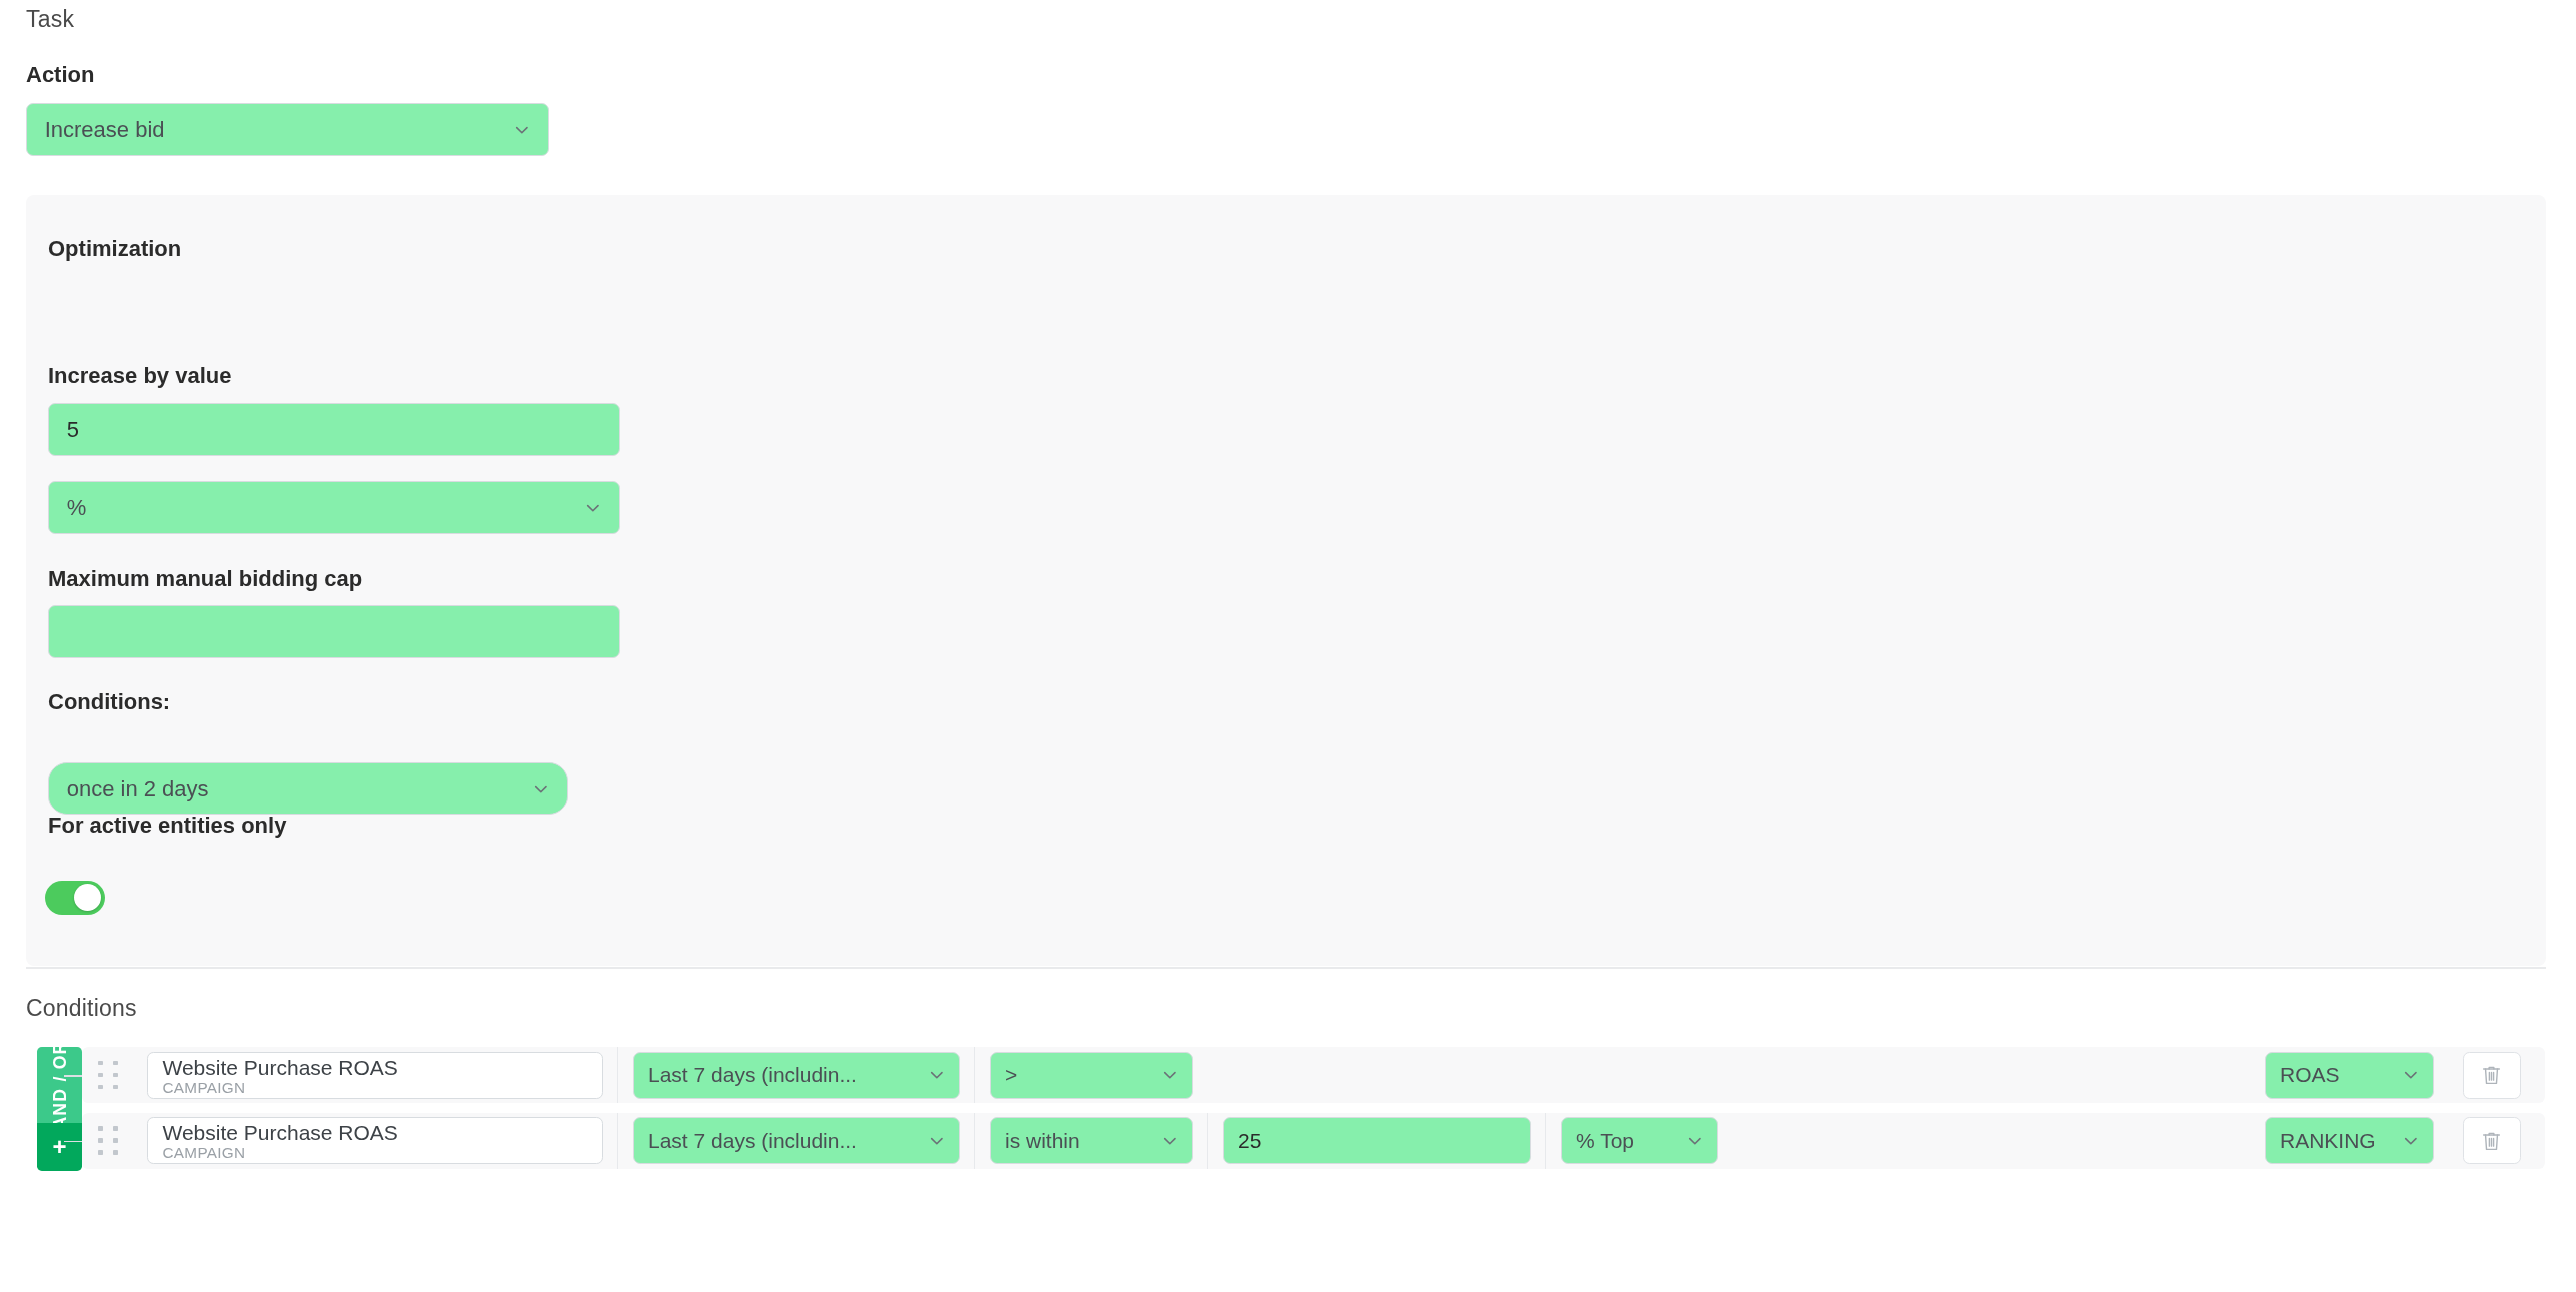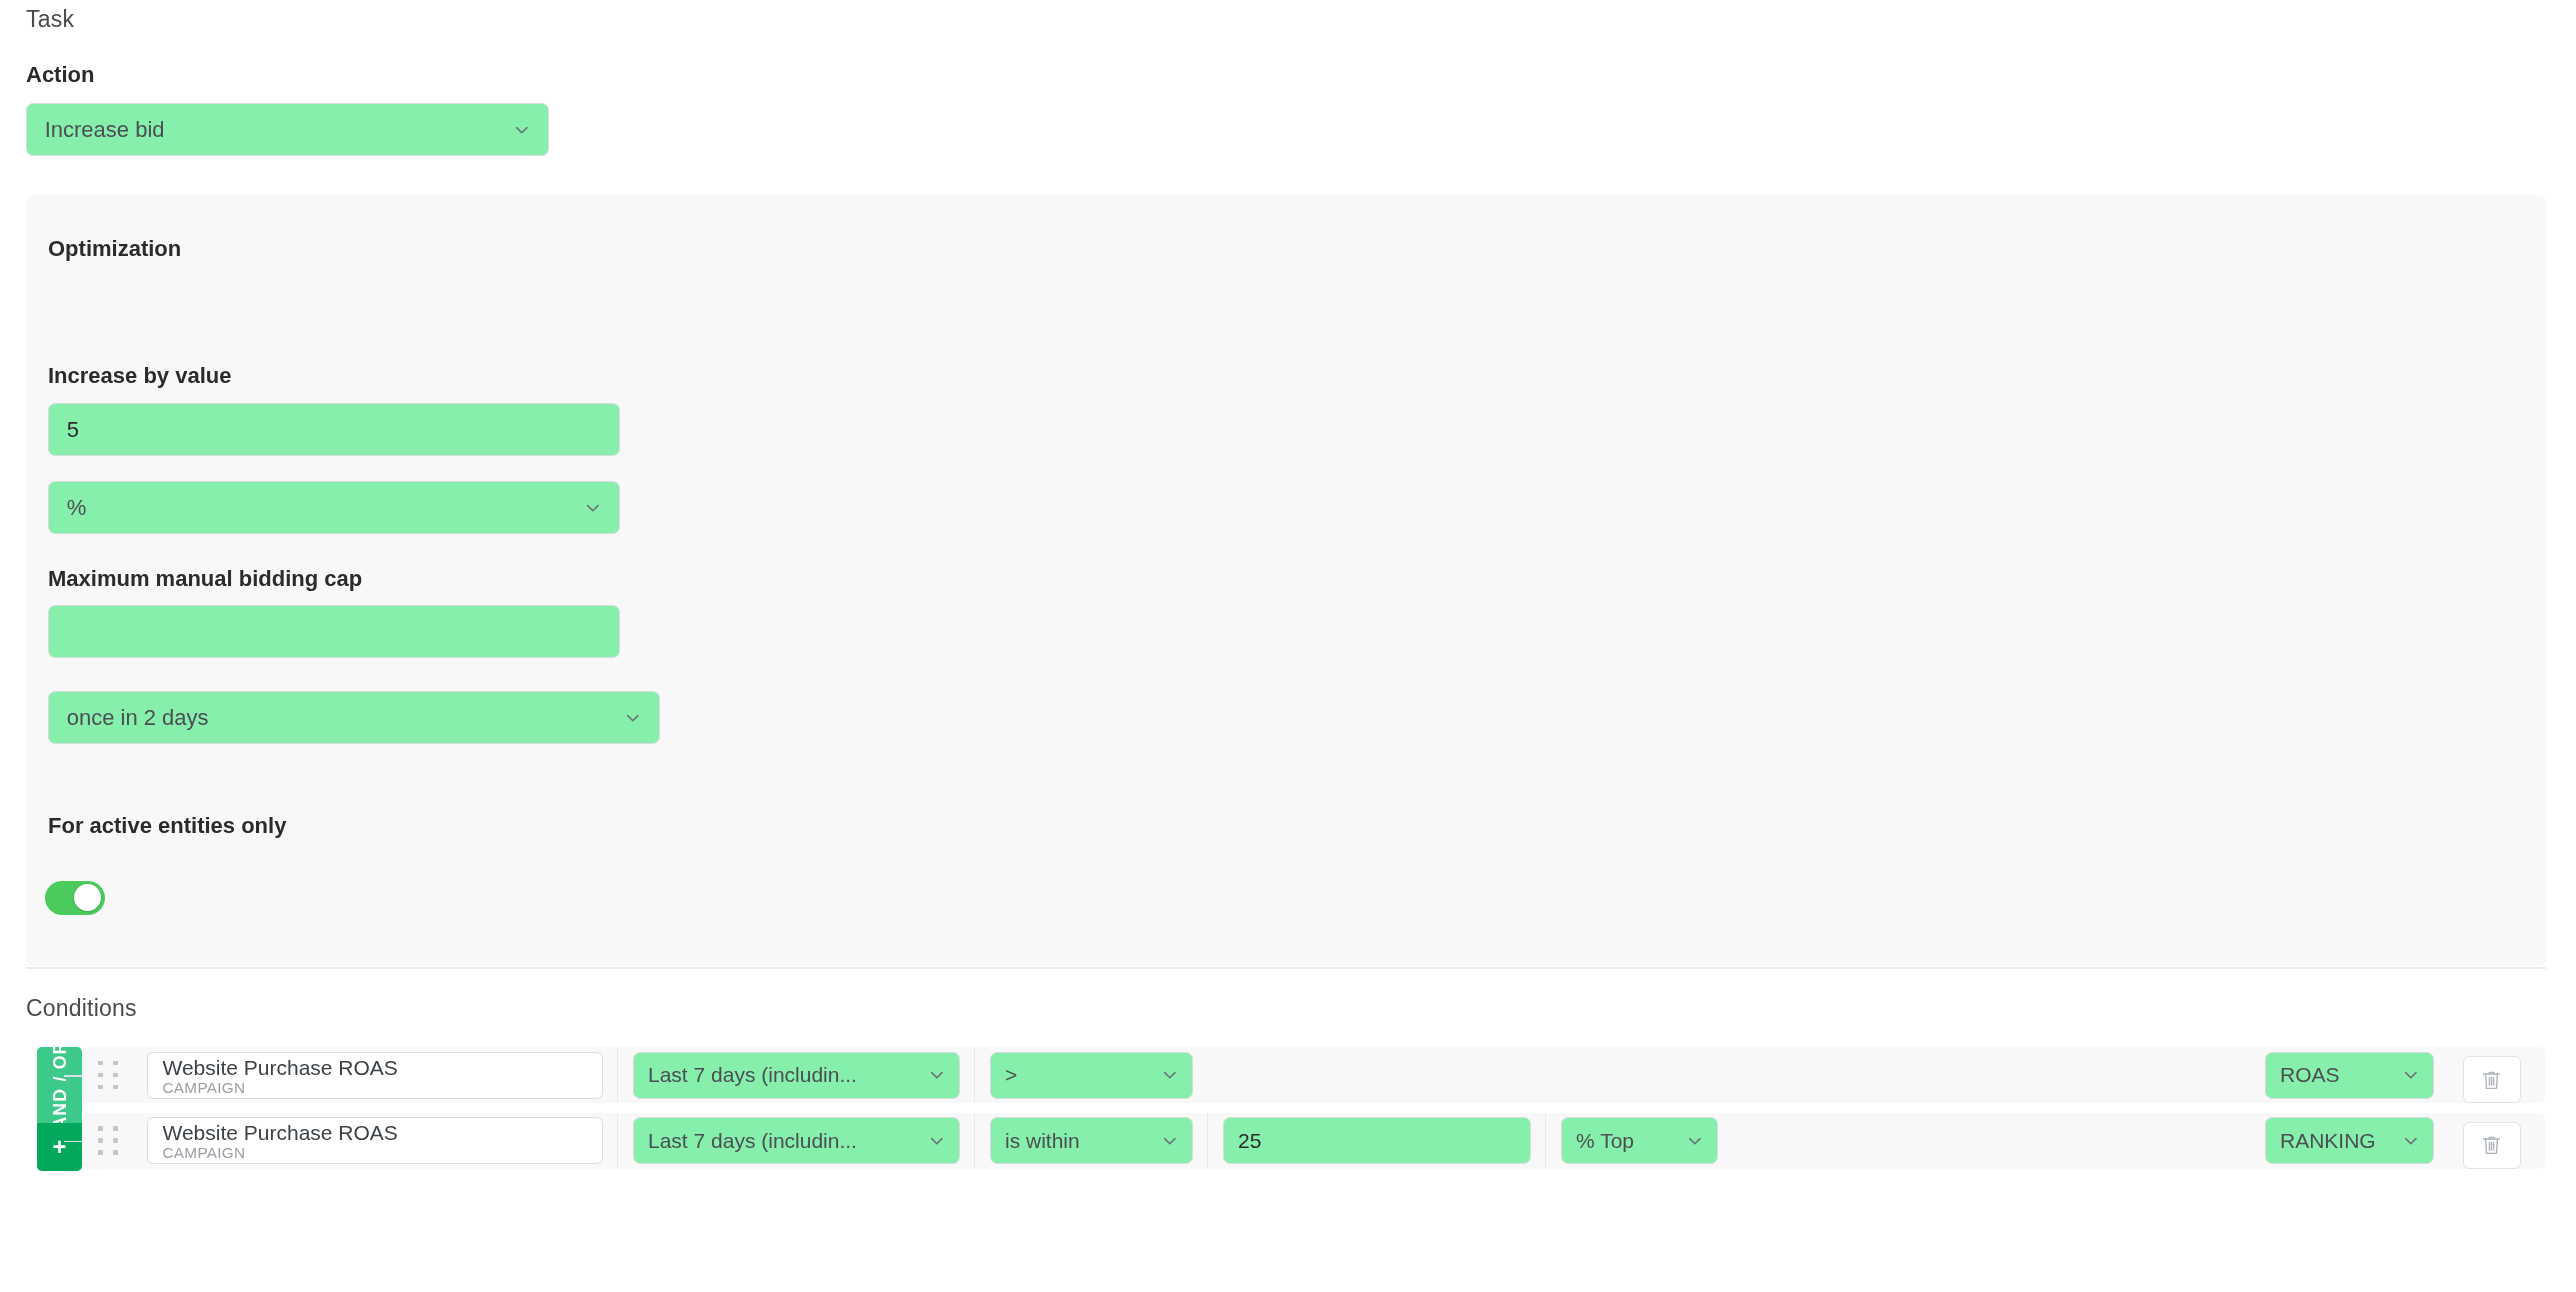--- a/index.html
+++ b/index.html
@@ -159,21 +159,21 @@
     font-weight: 700;
     cursor: pointer;
     line-height: 1;
   }
 
   .rows { flex: 1 1 auto; }
 
   .cond-row {
     position: relative;
     display: flex;
-    align-items: flex-end;
+    align-items: center;
     background: #f8f8f9;
     border-radius: 6.4px;
     height: 56px;
     margin-bottom: 9.7px;
   }
   .cond-row:last-child { margin-bottom: 0; }
 
   
   .connector {
     position: absolute;
@@ -275,21 +275,21 @@
         </svg>
     </span>
   </div>
 
   <div class="field-label p-label" style="top:568px">Maximum manual bidding cap</div>
   <div class="textinput p-ctl" style="top:605px; width:572px;">
     <span placeholder=""></span>
   </div>
 
   <div class="field-label p-label" style="top:691px">Conditions:</div>
-  <div class="select p-ctl" style="top:691px; width:612px;">
+  <div class="select p-ctl" style="top:762px; width:520px;border-radius:19px;">
     <span class="sel-text">once in 2 days</span>
     <span class="caret">
       <svg viewBox="0 0 24 24" fill="none" stroke="#6b7177" stroke-width="2.1" stroke-linecap="round" stroke-linejoin="round">
           <polyline points="5,9 12,16 19,9"></polyline>
         </svg>
     </span>
   </div>
 
   <div class="field-label p-label" style="top:815px">For active entities only</div>
   <div class="toggle">

